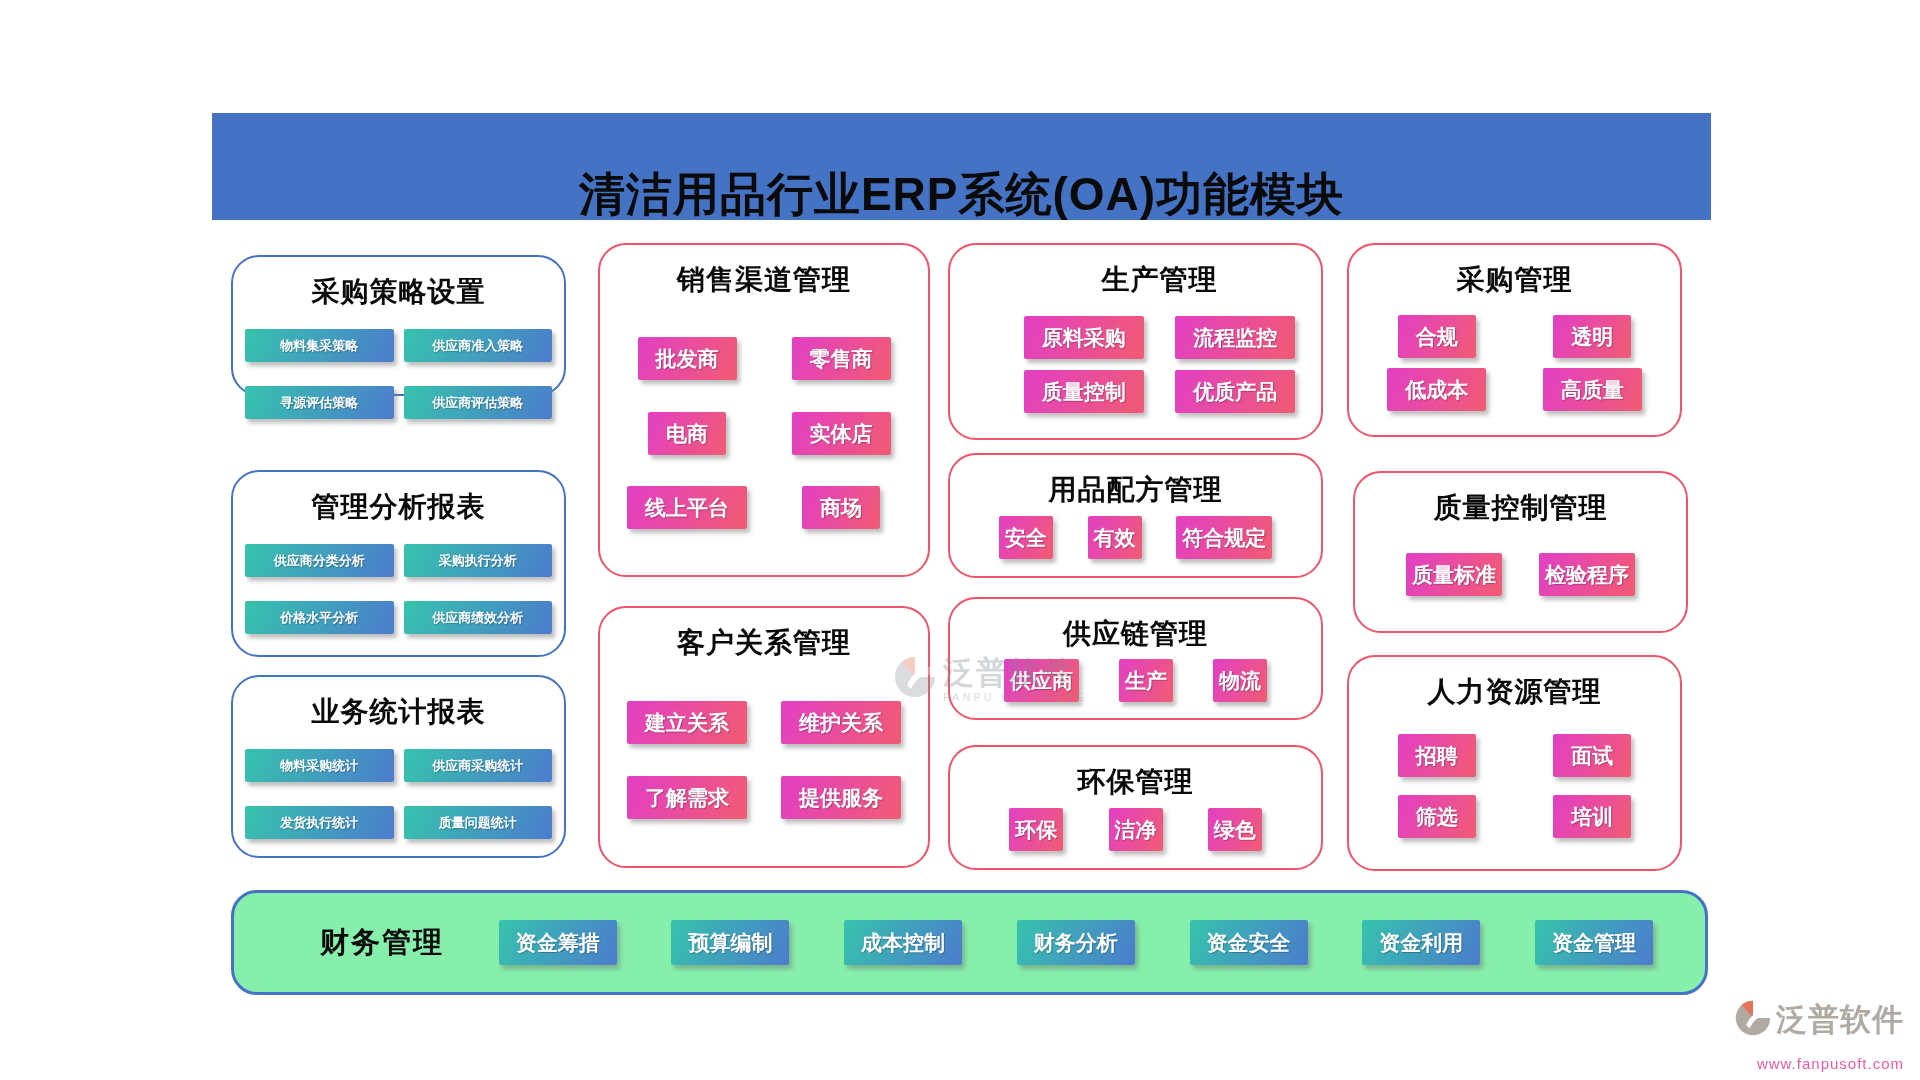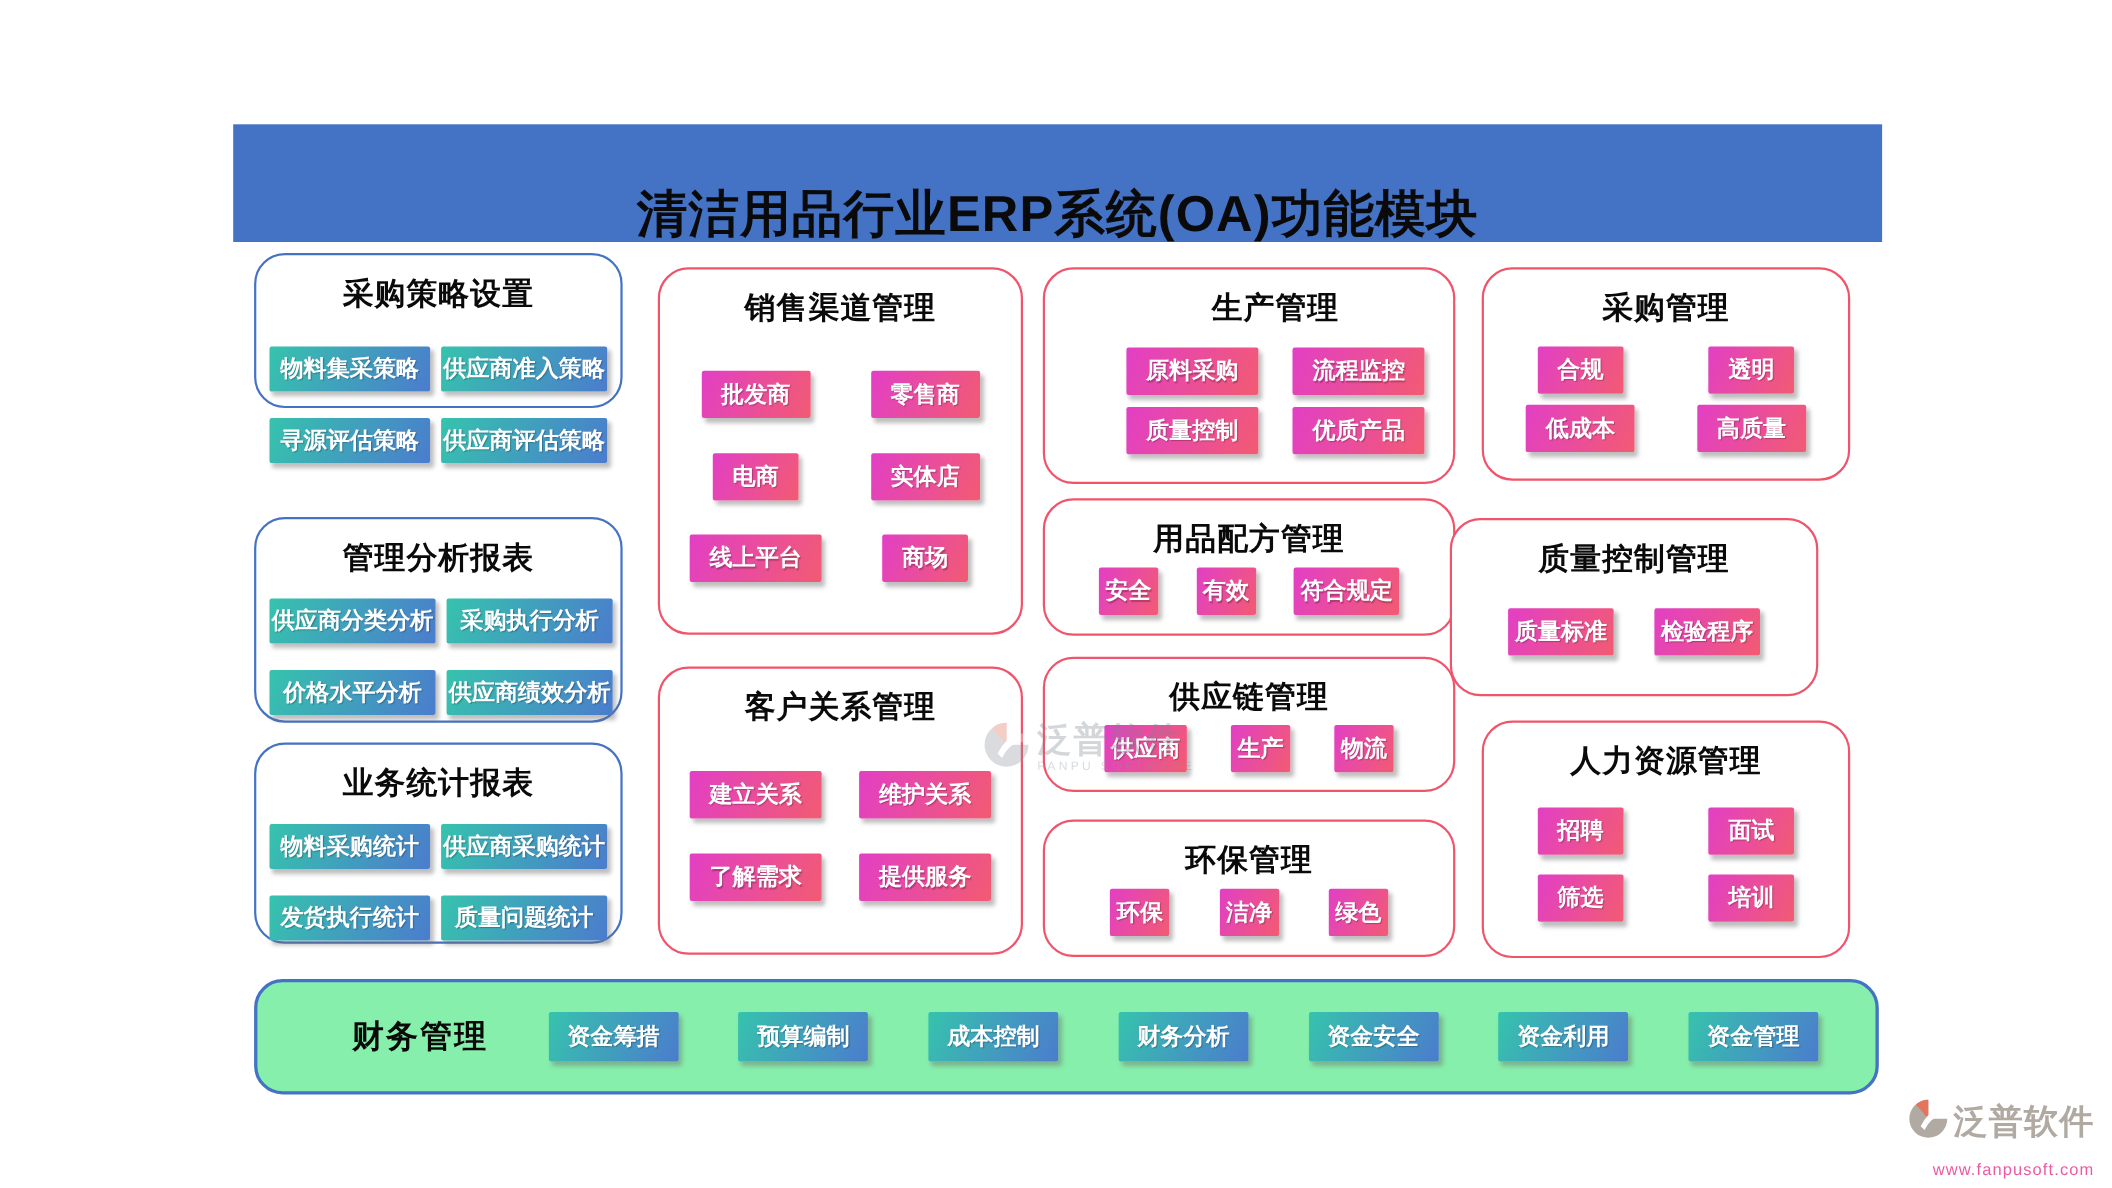--- a/index.html
+++ b/index.html
@@ -42,21 +42,21 @@
     text-shadow:1px 1px 1px rgba(0,0,0,0.25);
     line-height:1;
   }
   .tag.teal{background:linear-gradient(115deg,#36C3AD 0%,#4B7CCD 100%);}
   .tag.pink{background:linear-gradient(115deg,#E23FC5 0%,#F25B72 100%);}
   
   .grid2{
     flex:1;display:grid;grid-template-columns:1fr 1fr;
     gap:24px 10px;padding:18px 12px 22px 12px;align-content:space-between;
   }
-  .grid2 .tag{font-size:21px;padding:10px 2px;}
+  .grid2 .tag{font-size:13px;padding:10px 2px;}
   
   .gridc{
     flex:1;display:grid;grid-template-columns:1fr 1fr;
     justify-items:center;align-content:space-evenly;padding:6px 10px 14px 10px;
   }
   .gridc .tag{font-size:21px;padding:11px 18px;}
   
   .row3{
     flex:1;display:flex;justify-content:space-evenly;align-items:center;
     padding:2px 14px 12px 14px;
@@ -87,21 +87,21 @@
   .wm-corner .wm-brand{font-size:31px;font-weight:bold;color:#a9a19a;letter-spacing:1px;margin-left:4px;}
   .wm-corner .wm-url{font-size:15px;color:#ec4899;letter-spacing:1px;margin-top:14px;text-align:center;}
 </style>
 </head>
 <body>
 
 <header class="header">
   <h1>清洁用品行业ERP系统(OA)功能模块</h1>
 </header>
 
-<section class="panel blue" style="left:231px;top:230px;width:335px;height:141px;gap:11px;">
+<section class="panel blue" style="left:231px;top:255px;width:335px;height:141px;">
   <div class="panel-title">采购策略设置</div>
   <div class="grid2">
     <span class="tag teal">物料集采策略</span>
     <span class="tag teal">供应商准入策略</span>
     <span class="tag teal">寻源评估策略</span>
     <span class="tag teal">供应商评估策略</span>
   </div>
 </section>
 
 <section class="panel blue" style="left:231px;top:470px;width:335px;height:187px;">
@@ -186,21 +186,21 @@
 <section class="panel red" style="left:1347px;top:243px;width:335px;height:194px;">
   <div class="panel-title">采购管理</div>
   <div class="gridc">
     <span class="tag pink">合规</span>
     <span class="tag pink">透明</span>
     <span class="tag pink">低成本</span>
     <span class="tag pink">高质量</span>
   </div>
 </section>
 
-<section class="panel red" style="left:1318px;top:471px;width:335px;height:162px;">
+<section class="panel red" style="left:1353px;top:471px;width:335px;height:162px;">
   <div class="panel-title">质量控制管理</div>
   <div class="row3">
     <span class="tag pink">质量标准</span>
     <span class="tag pink">检验程序</span>
   </div>
 </section>
 
 <section class="panel red" style="left:1347px;top:655px;width:335px;height:216px;">
   <div class="panel-title">人力资源管理</div>
   <div class="gridc">

